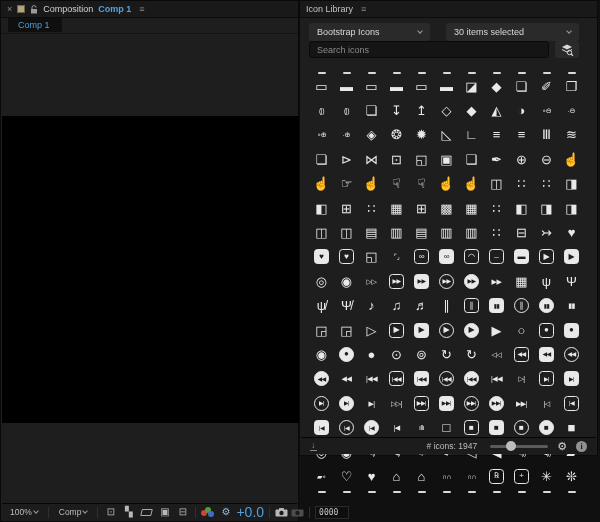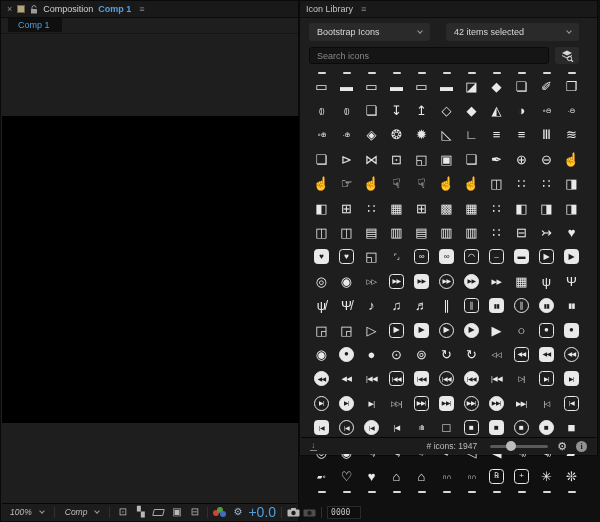--- a/index.html
+++ b/index.html
@@ -24,21 +24,21 @@
   .comptab-row { height:16px; background:#1e1e1e; border-bottom:1px solid #141414;
                  display:flex; align-items:flex-start; padding-left:7px; }
   .comptab { background:#0f0f0f; color:#4f9fdd; font-size:9px; padding:2px 12px 2px 10px; }
   .viewport { position:absolute; left:1px; top:115px; width:297px; height:307px; background:#000; }
 
   .bbar { position:absolute; left:1px; right:1px; bottom:1px; height:17px;
           background:#1c1c1c; border-top:1px solid #060606;
           display:flex; align-items:center; font-size:8.5px; color:#bdbdbd; }
   #left-panel .bbar { padding:0 3px; gap:3px; }
 
-  .dd { display:flex; align-items:center; gap:8px; padding:0 5px; height:15px;font-style:italic; }
+  .dd { display:flex; align-items:center; gap:2px; padding:0 5px; height:15px; }
   .chev { width:4px; height:4px; border-right:1px solid #9a9a9a; border-bottom:1px solid #9a9a9a;
           transform:rotate(45deg); margin-top:-2px; flex:none; }
   .vsep { width:1px; height:11px; background:#303030; margin:0 2px; flex:none; }
 
   .bicon { color:#b8b8b8; font-size:10px; line-height:1; width:15px; text-align:center; flex:none; }
   .mask-shape { width:11px; height:7px; border:1px solid #7fb3e6; transform:skewX(-14deg);
                 border-radius:1px; flex:none; margin:0 2px; }
   .rgb-dots { position:relative; width:14px; height:11px; flex:none; }
   .rgb-dots i { position:absolute; width:6px; height:6px; border-radius:50%; }
   .rgb-dots .r { background:#cf4436; left:0; top:3px; }
@@ -53,21 +53,21 @@
               white-space:nowrap; flex:none; }
 
   
   .controls { padding:5px 9px 0 9px; }
   .ctl-row { display:flex; }
   .select { height:18px; background:#2a2a2a; border-radius:3px; display:flex;
             align-items:center; padding:0 8px; font-size:9px; color:#d8d8d8;justify-content:space-between; }
   .select .chev { margin-left:auto; }
   #set-select { width:121px; margin-right:16px; }
   #items-select { width:133px; }
-  .search-row { margin-top:6px; display:flex; }
+  .search-row { display:flex; }
   .search-input { width:240px; height:17px; background:#151515; border:1px solid #0a0a0a;
                   border-radius:3px; color:#bdbdbd; font-size:9px; padding:0 7px;
                   font-family:"Liberation Sans", sans-serif; outline:none; }
   .search-input::placeholder { color:#8a8a8a; }
   .filter-btn { width:24px; height:17px; background:#2a2a2a; border-radius:3px; margin-left:6px;
                 display:flex; align-items:center; justify-content:center; }
 
   
   .grid-wrap { position:absolute; left:9px; top:64px; width:280px; }
   .prow { display:grid; grid-template-columns:repeat(11,25px); height:9px; }
@@ -167,21 +167,21 @@
     <span class="menu-glyph">≡</span>
   </div>
 
   <div class="controls">
     <div class="ctl-row">
       <div class="select" id="set-select">
         <span>Bootstrap Icons</span>
         <span class="chev"></span>
       </div>
       <div class="select" id="items-select">
-        <span>42 items selected</span>
+        <span>30 items selected</span>
         <span class="chev"></span>
       </div>
     </div>
     <div class="search-row">
       <input class="search-input" type="text" placeholder="Search icons" style="">
       <div class="filter-btn">
         <svg width="13" height="12" viewBox="0 0 13 12">
           <path d="M1 3 L6 0.5 L11 3 L6 5.5 Z" fill="#d8d8d8"></path>
           <path d="M1 5.5 L6 8 L11 5.5" fill="none" stroke="#d8d8d8" stroke-width="1"></path>
           <circle cx="8.5" cy="8.5" r="2.2" fill="none" stroke="#d8d8d8" stroke-width="1"></circle>

